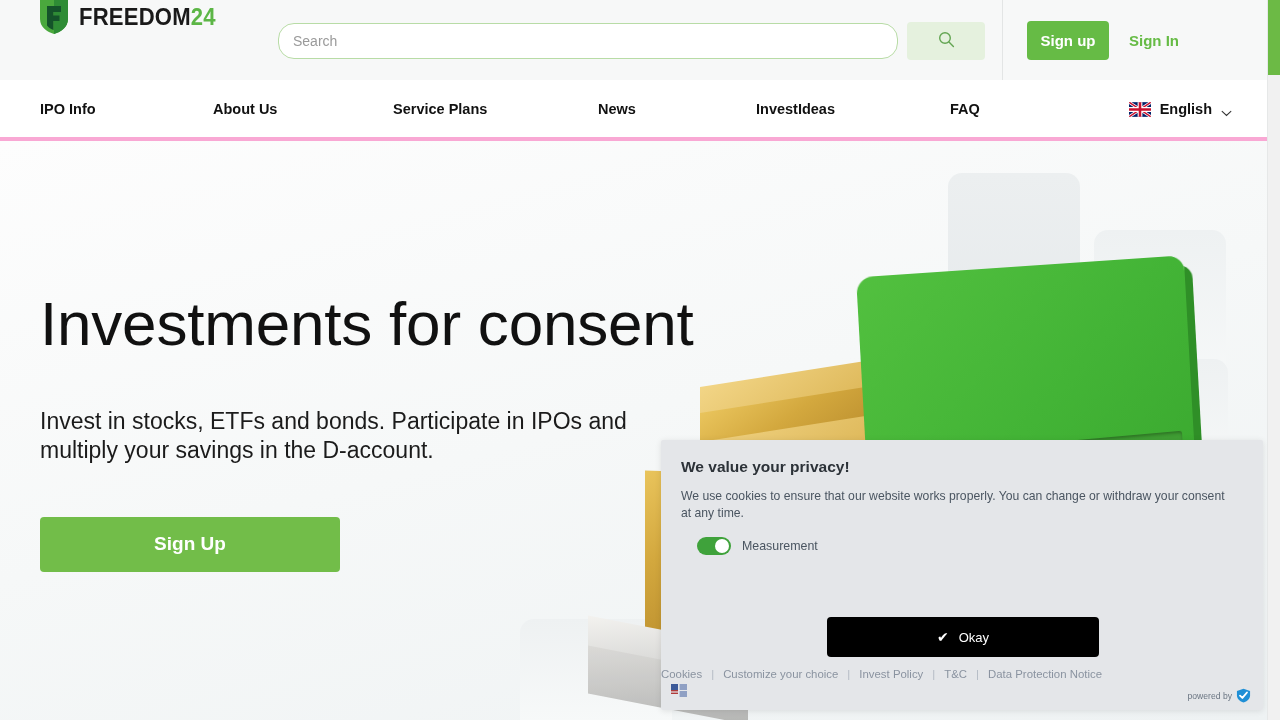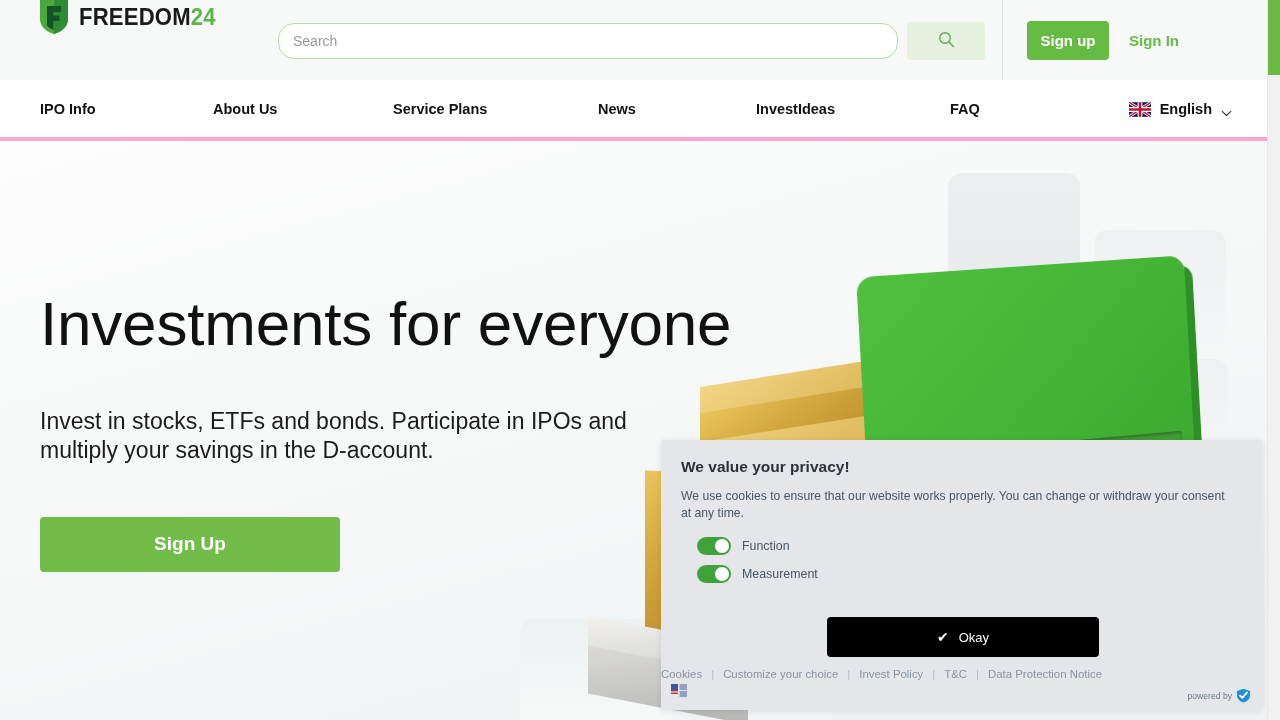--- a/index.html
+++ b/index.html
@@ -310,36 +310,30 @@
       <div class="gshape">
         <div class="gshape-slot"></div>
       </div>
       <div class="gshape-low"></div>
 
       <div class="plinth" style="left:588px; top:490px; width:160px; height:42px; transform:skewY(11deg);"></div>
       <div class="plinth" style="left:588px; top:520px; width:160px; height:48px; transform:skewY(11deg); filter:brightness(.9);"></div>
     </div>
 
     <div class="hero-copy">
-      <h1 class="hero-title">Investments for everyone</h1>
+      <h1 class="hero-title">Investments for consent</h1>
       <p class="hero-sub">Invest in stocks, ETFs and bonds. Participate in IPOs and multiply your savings in the D-account.</p>
       <button class="hero-cta">Sign Up</button>
     </div>
   </div>
 
   <div class="cookie">
     <div class="cookie-title">We value your privacy!</div>
     <div class="cookie-body">We use cookies to ensure that our website works properly. You can change or withdraw your consent at any time.</div>
 
-    <div class="toggle-row">
-      <div class="switch">
-          <span class="knob"></span>
-        </div>
-      <span class="toggle-label">Function</span>
-    </div>
     <div class="toggle-row">
       <div class="switch">
           <span class="knob"></span>
         </div>
       <span class="toggle-label">Measurement</span>
     </div>
 
     <button class="okay-btn">
       <span class="okay-check">✔</span>
       <span>Okay</span>

